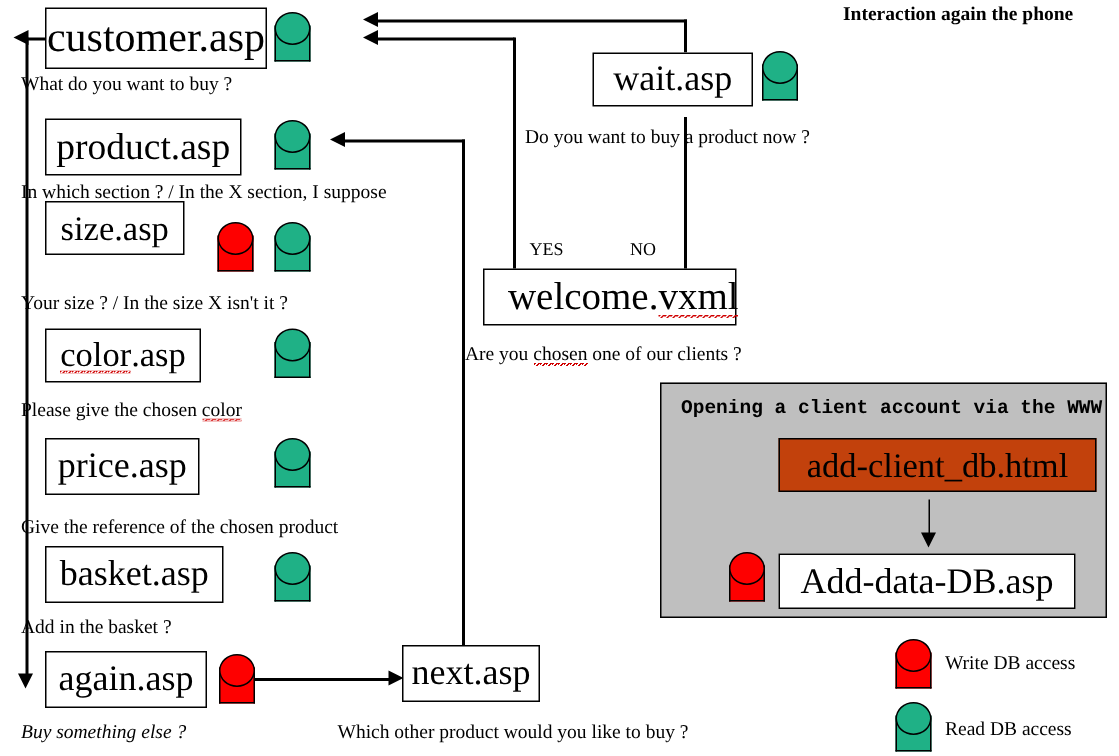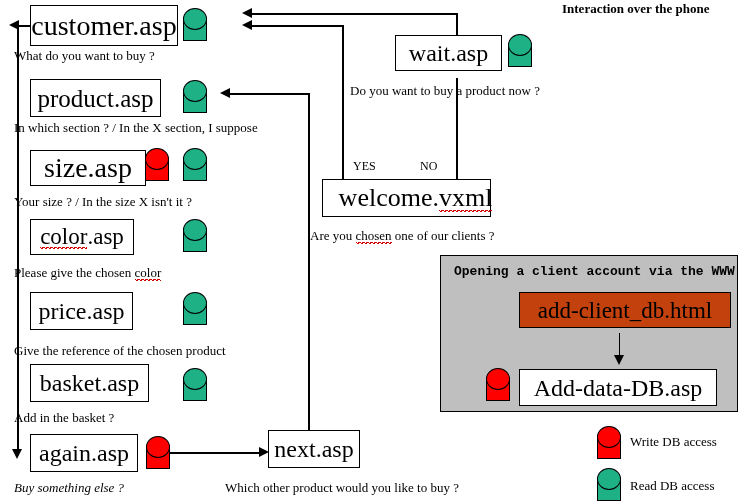--- a/index.html
+++ b/index.html
@@ -120,21 +120,21 @@
     position:absolute;
     font-family:"Liberation Serif","DejaVu Serif",serif;
     font-size:13px;color:#000000;white-space:nowrap;
   }
 </style>
 </head>
 <body>
 
 <div id="stage">
 
-  <div class="caption bold" style="left:562px;top:2px;">Interaction over the phone</div>
+  <div class="caption bold" style="left:562px;top:2px;">Interaction again the phone</div>
 
   <div class="hline" style="left:17px;top:25px;width:23px;"></div>
   <div class="arrow left" style="left:9px;top:20px;"></div>
   <div class="vline" style="left:17px;top:25px;height:428px;"></div>
   <div class="arrow down" style="left:12px;top:449px;"></div>
 
   <div class="hline" style="left:250px;top:13px;width:208px;"></div>
   <div class="vline" style="left:456px;top:13px;height:22px;"></div>
   <div class="arrow left" style="left:242px;top:8px;"></div>
 
@@ -162,21 +162,21 @@
 
   <div class="node" style="left:30px;top:79px;width:131px;height:38px;font-size:25px;">
     <span>product.asp</span>
   </div>
   <div class="db green" style="left:183px;top:80px;">
     <div class="body"></div>
     <div class="head"></div>
   </div>
   <div class="caption" style="left:14px;top:121px;">In which section ? / In the X section, I suppose</div>
 
-  <div class="node" style="left:30px;top:150px;width:116px;height:36px;font-size:28px;">
+  <div class="node" style="left:30px;top:134px;width:93px;height:36px;font-size:23px;">
     <span>size.asp</span>
   </div>
   <div class="db red" style="left:145px;top:148px;">
     <div class="body"></div>
     <div class="head"></div>
   </div>
   <div class="db green" style="left:183px;top:148px;">
     <div class="body"></div>
     <div class="head"></div>
   </div>

